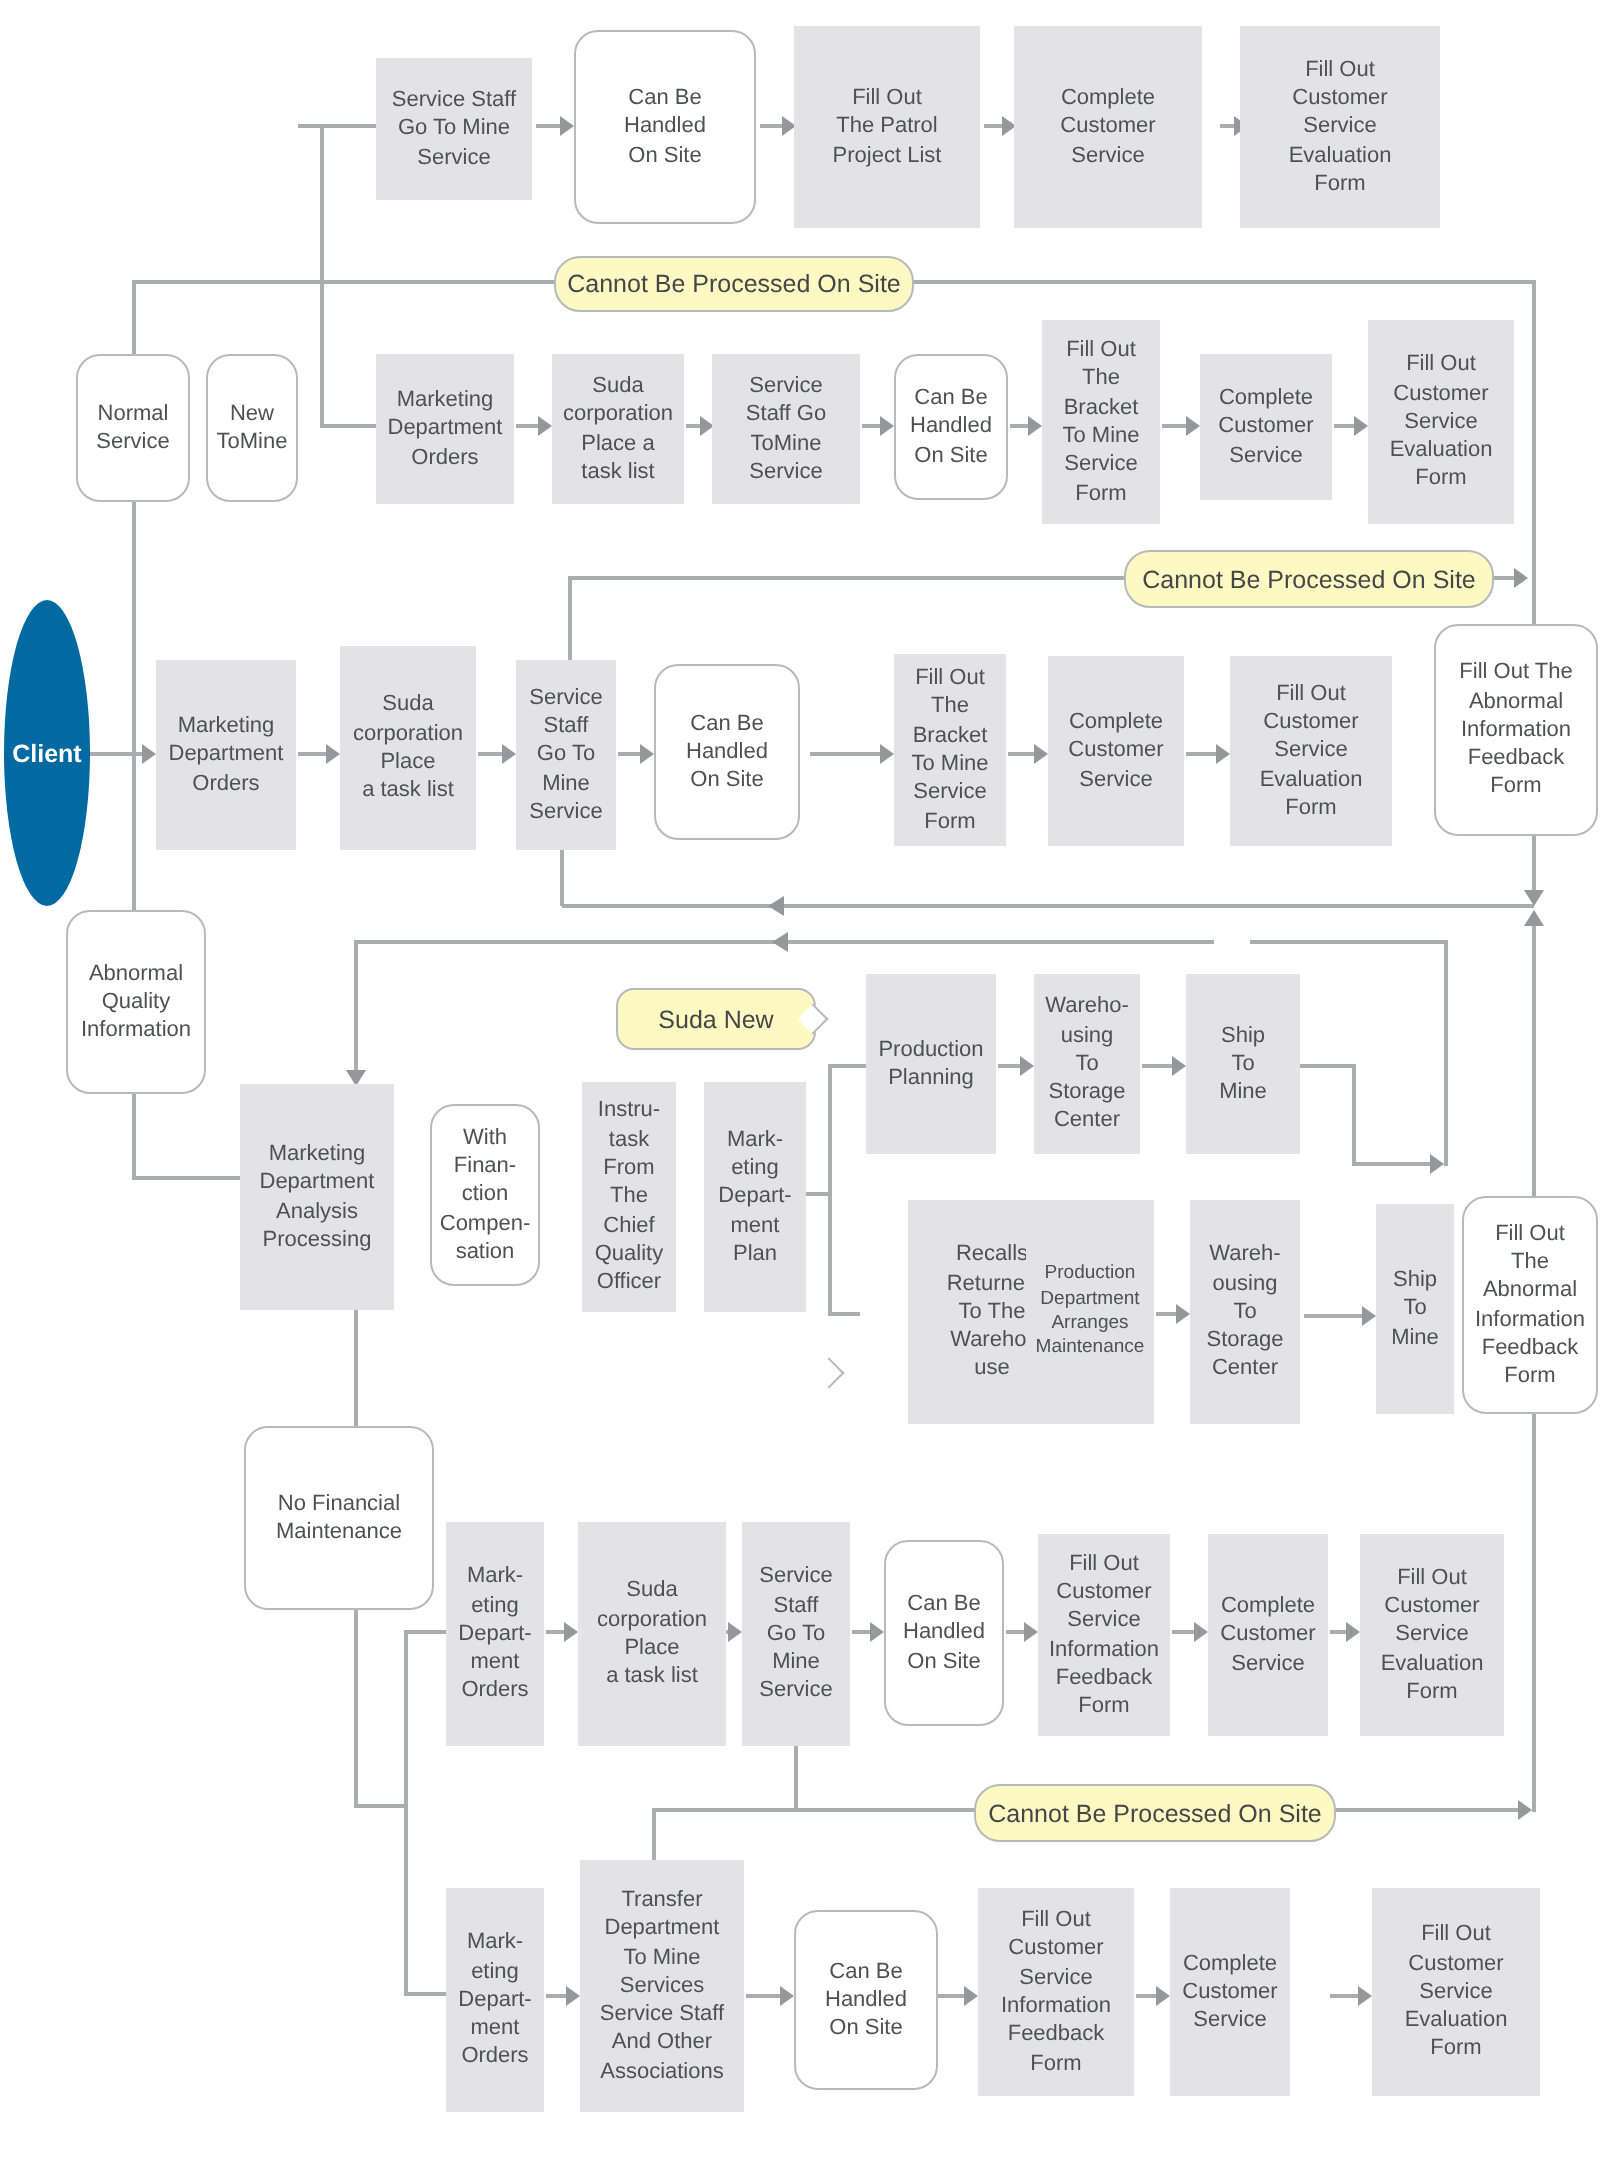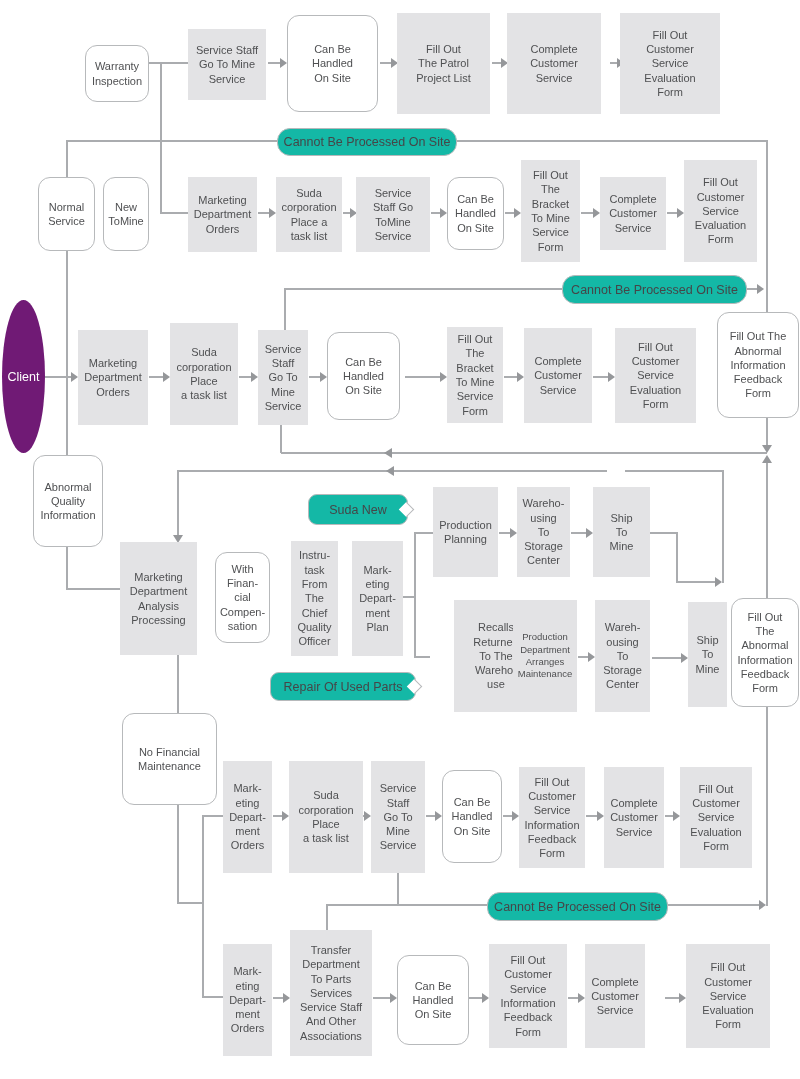--- a/index.html
+++ b/index.html
@@ -10,26 +10,26 @@
   }
   .node {
     position: absolute; display: flex; align-items: center; justify-content: center;
     text-align: center; white-space: pre-line; font-size: 11px; line-height: 1.3;
     color: #4f5052; z-index: 3;
   }
   .g { background: #e3e3e5; }
   .w { background: #fff; border: 1.5px solid #b7b9bb; border-radius: 12px; }
   .c {
     position: absolute; display: flex; align-items: center; justify-content: center;
-    background: #14b8a6; border: 1.5px solid #b7b9bb; border-radius: 13px;
+    background: #fef9c3; border: 1.5px solid #b7b9bb; border-radius: 13px;
     font-size: 12.5px; color: #454648; z-index: 4; text-align: center;
   }
   .client {
     position: absolute; display: flex; align-items: center; justify-content: center;
-    background: #701a75; color: #fff; font-weight: normal; font-size: 12.5px;
+    background: #0369a1; color: #fff; font-weight: bold; font-size: 12.5px;
     border-radius: 50%; z-index: 3;
   }
   .small { font-size: 9.5px; }
   .hl { position: absolute; height: 2px; background: #aaacaf; z-index: 1; }
   .vl { position: absolute; width: 2px; background: #aaacaf; z-index: 1; }
   .arrow-r { position: absolute; height: 2px; background: #aaacaf; z-index: 2; }
   .arrow-r::after {
     content: ""; position: absolute; right: -7px; top: -4px; width: 0; height: 0;
     border: 5px solid transparent; border-right: 0; border-left: 7px solid #95979a;
   }
@@ -129,22 +129,20 @@
   <div class="arrow-r" style="left:503px;top:815px;width:9px"></div>
   <div class="arrow-r" style="left:586px;top:815px;width:11px"></div>
   <div class="arrow-r" style="left:665px;top:815px;width:8px"></div>
 
   <div class="arrow-r" style="left:273px;top:997px;width:10px"></div>
   <div class="arrow-r" style="left:373px;top:997px;width:17px"></div>
   <div class="arrow-r" style="left:468px;top:997px;width:14px"></div>
   <div class="arrow-r" style="left:568px;top:997px;width:10px"></div>
   <div class="arrow-r" style="left:665px;top:997px;width:14px"></div>
 
-  <div class="node w" style="left:85px;top:45px;width:64px;height:57px">Warranty
-Inspection</div>
   <div class="node g" style="left:188px;top:29px;width:78px;height:71px">Service  Staff
 Go To Mine
 Service</div>
   <div class="node w" style="left:287px;top:15px;width:91px;height:97px">Can Be
 Handled
 On Site</div>
   <div class="node g" style="left:397px;top:13px;width:93px;height:101px">Fill Out
 The Patrol
 Project List</div>
   <div class="node g" style="left:507px;top:13px;width:94px;height:101px">Complete
@@ -229,21 +227,21 @@
 
   <div class="node w" style="left:33px;top:455px;width:70px;height:92px">Abnormal
 Quality
 Information</div>
   <div class="node g" style="left:120px;top:542px;width:77px;height:113px">Marketing
 Department
 Analysis
 Processing</div>
   <div class="node w" style="left:215px;top:552px;width:55px;height:91px">With
 Finan-
-cial
+ction
 Compen-
 sation</div>
   <div class="node g" style="left:291px;top:541px;width:47px;height:115px">Instru-
 task
 From
 The
 Chief
 Quality
 Officer</div>
   <div class="node g" style="left:352px;top:541px;width:51px;height:115px">Mark-
@@ -258,21 +256,20 @@
 Planning</div>
   <div class="node g" style="left:517px;top:487px;width:53px;height:90px">Wareho-
 using
 To
 Storage
 Center</div>
   <div class="node g" style="left:593px;top:487px;width:57px;height:90px">Ship
 To
 Mine</div>
 
-  <div class="c" style="left:270px;top:672px;width:146px;height:29px;border-radius:9px">Repair Of Used Parts</div>
   <div class="ptr" style="left:409px;top:681px"></div>
   <div class="node g" style="left:454px;top:600px;width:84px;height:112px">Recalls
 Returned
 To The
 Wareho-
 use</div>
   <div class="node g small" style="left:513px;top:600px;width:64px;height:112px">Production
 Department
 Arranges
 Maintenance</div>
@@ -327,21 +324,21 @@
 Form</div>
   <div class="c" style="left:487px;top:892px;width:181px;height:29px">Cannot Be Processed On Site</div>
 
   <div class="node g" style="left:223px;top:944px;width:49px;height:112px">Mark-
 eting
 Depart-
 ment
 Orders</div>
   <div class="node g" style="left:290px;top:930px;width:82px;height:126px">Transfer
 Department
-To Parts
+To Mine
 Services
 Service Staff
 And Other
 Associations</div>
   <div class="node w" style="left:397px;top:955px;width:72px;height:90px">Can Be
 Handled
 On Site</div>
   <div class="node g" style="left:489px;top:944px;width:78px;height:104px">Fill Out
 Customer
 Service

